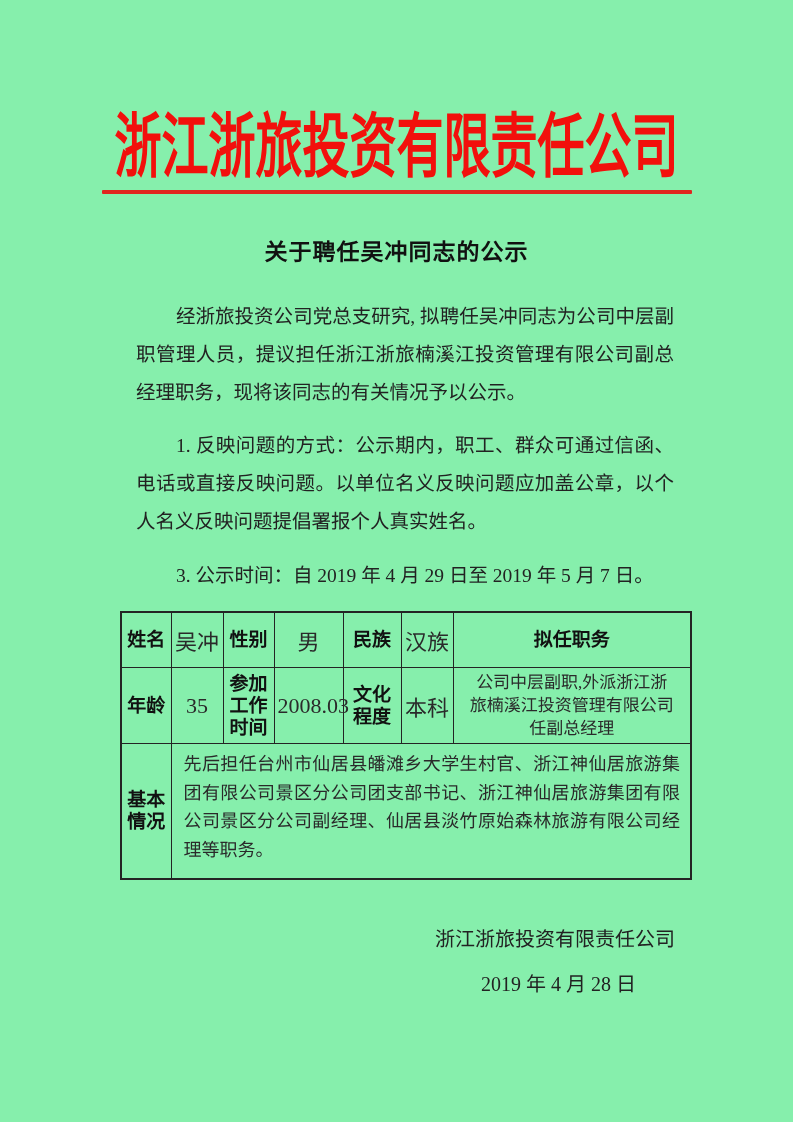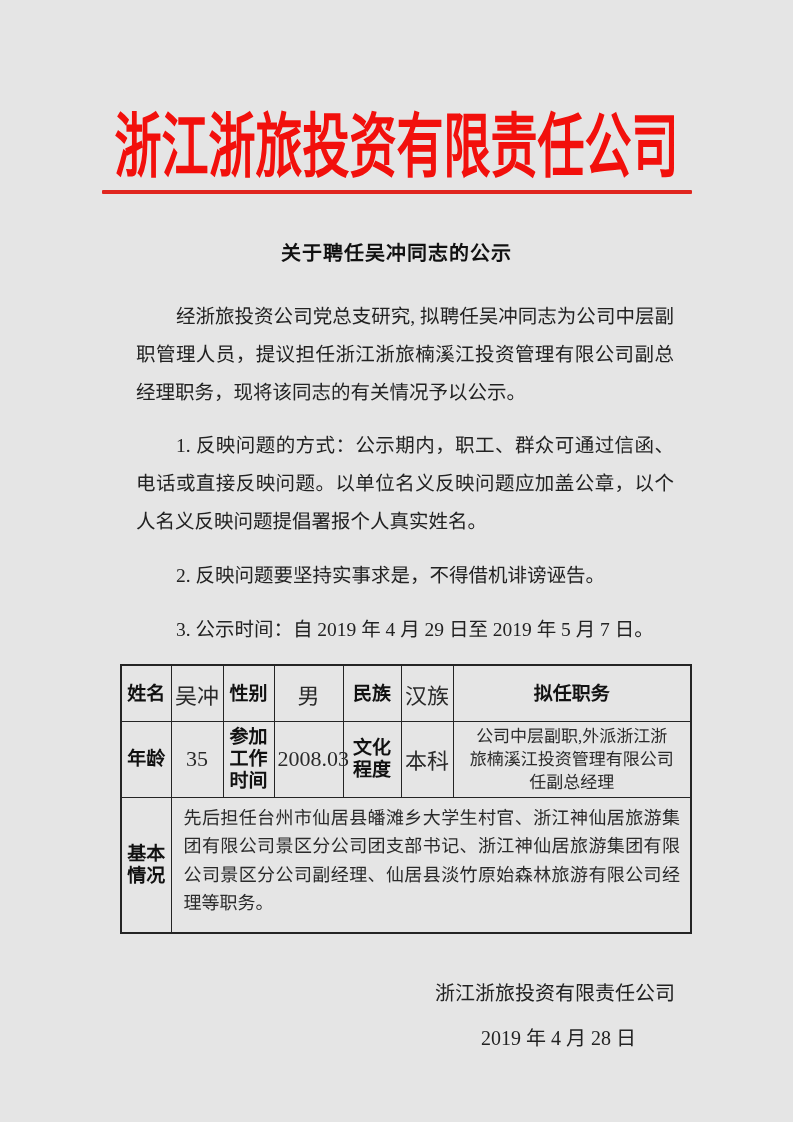--- a/index.html
+++ b/index.html
@@ -6,21 +6,21 @@
   html, body {
     margin: 0;
     padding: 0;
     background: #ffffff;
   }
   .page {
     position: relative;
     width: 793px;
     height: 1122px;
     margin: 0 auto;
-    background: #e5e5e5;
+    background: #86efac;
     overflow: hidden;
     color: #1c1c1c;
     font-family: "Liberation Serif", "DejaVu Serif", serif;
   }
   
   .letterhead-name {
     margin: 0;
     padding-top: 86px;
     height: 52px;
     line-height: 52px;
@@ -37,21 +37,21 @@
     width: 590px;
     height: 4px;
     margin: 52px auto 0 auto;
     background: #e0261f;
     border-radius: 1px;
   }
   
   .doc-title {
     margin: 42px 0 0 0;
     text-align: center;
-    font-size: 20px;
+    font-size: 23px;
     line-height: 34px;
     font-weight: bold;
     color: #111111;
     letter-spacing: 1px;
   }
   
   .doc-body {
     margin: 28px 103px 0 120px;
     font-size: 19.5px;
     line-height: 37.8px;
@@ -126,21 +126,20 @@
   <header>
     <h1 class="letterhead-name">浙江浙旅投资有限责任公司</h1>
     <div class="red-rule"></div>
   </header>
 
   <h2 class="doc-title">关于聘任吴冲同志的公示</h2>
 
   <section class="doc-body">
     <p>经浙旅投资公司党总支研究, 拟聘任吴冲同志为公司中层副职管理人员，提议担任浙江浙旅楠溪江投资管理有限公司副总经理职务，现将该同志的有关情况予以公示。</p>
     <p>1. 反映问题的方式：公示期内，职工、群众可通过信函、电话或直接反映问题。以单位名义反映问题应加盖公章，以个人名义反映问题提倡署报个人真实姓名。</p>
-    <p>2. 反映问题要坚持实事求是，不得借机诽谤诬告。</p>
     <p>3. 公示时间：自 2019 年 4 月 29 日至 2019 年 5 月 7 日。</p>
   </section>
 
   <table class="info-table">
     <colgroup>
       <col style="width:50px">
       <col style="width:52px">
       <col style="width:51px">
       <col style="width:69px">
       <col style="width:58px">

